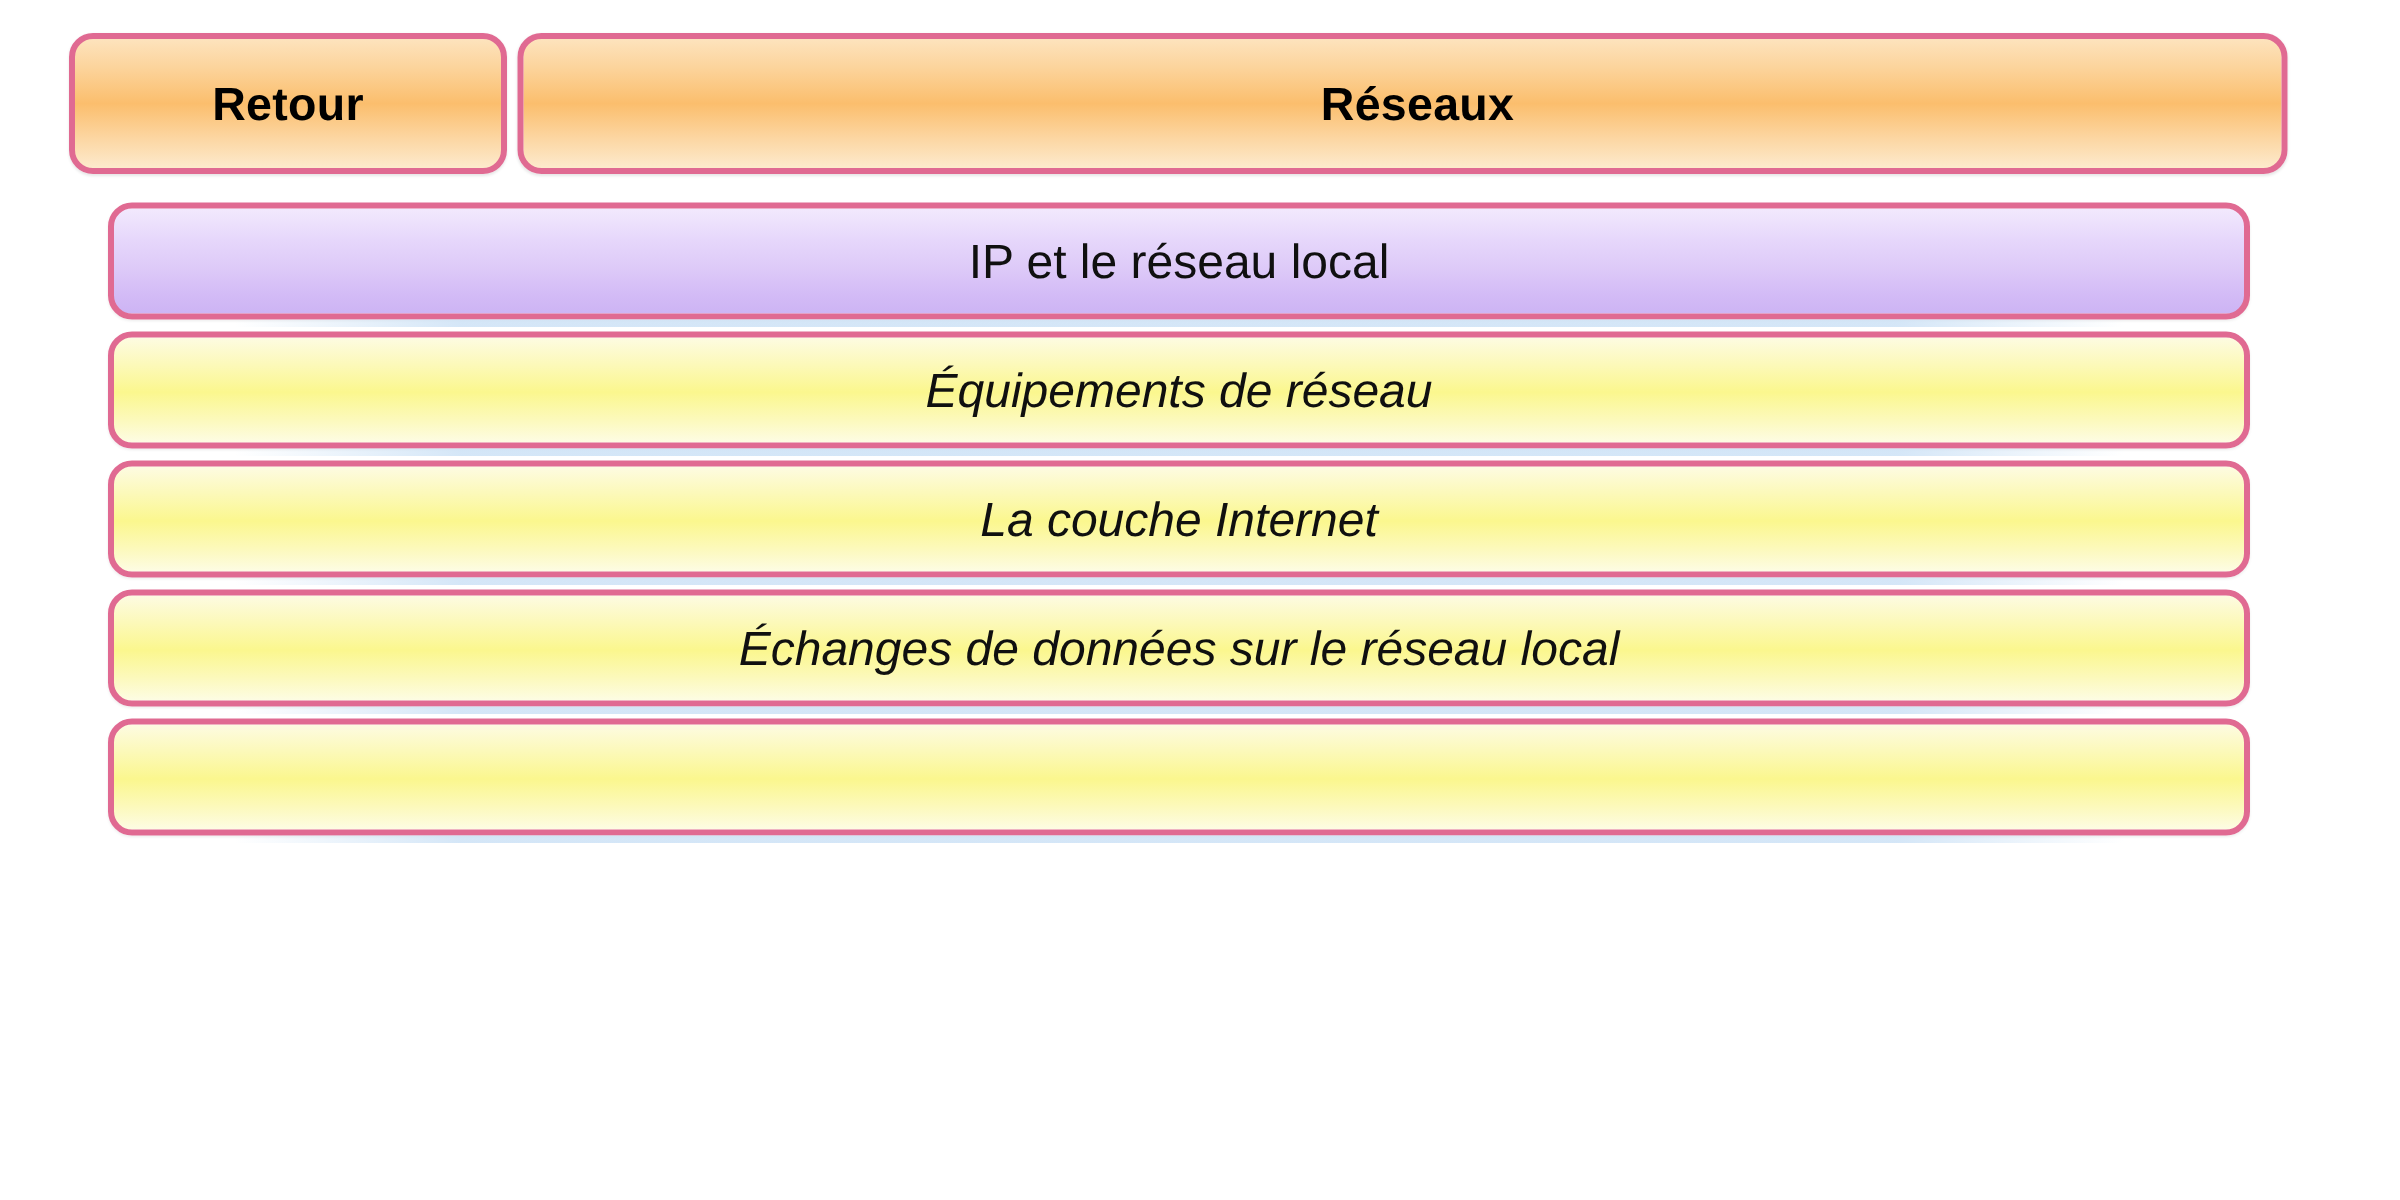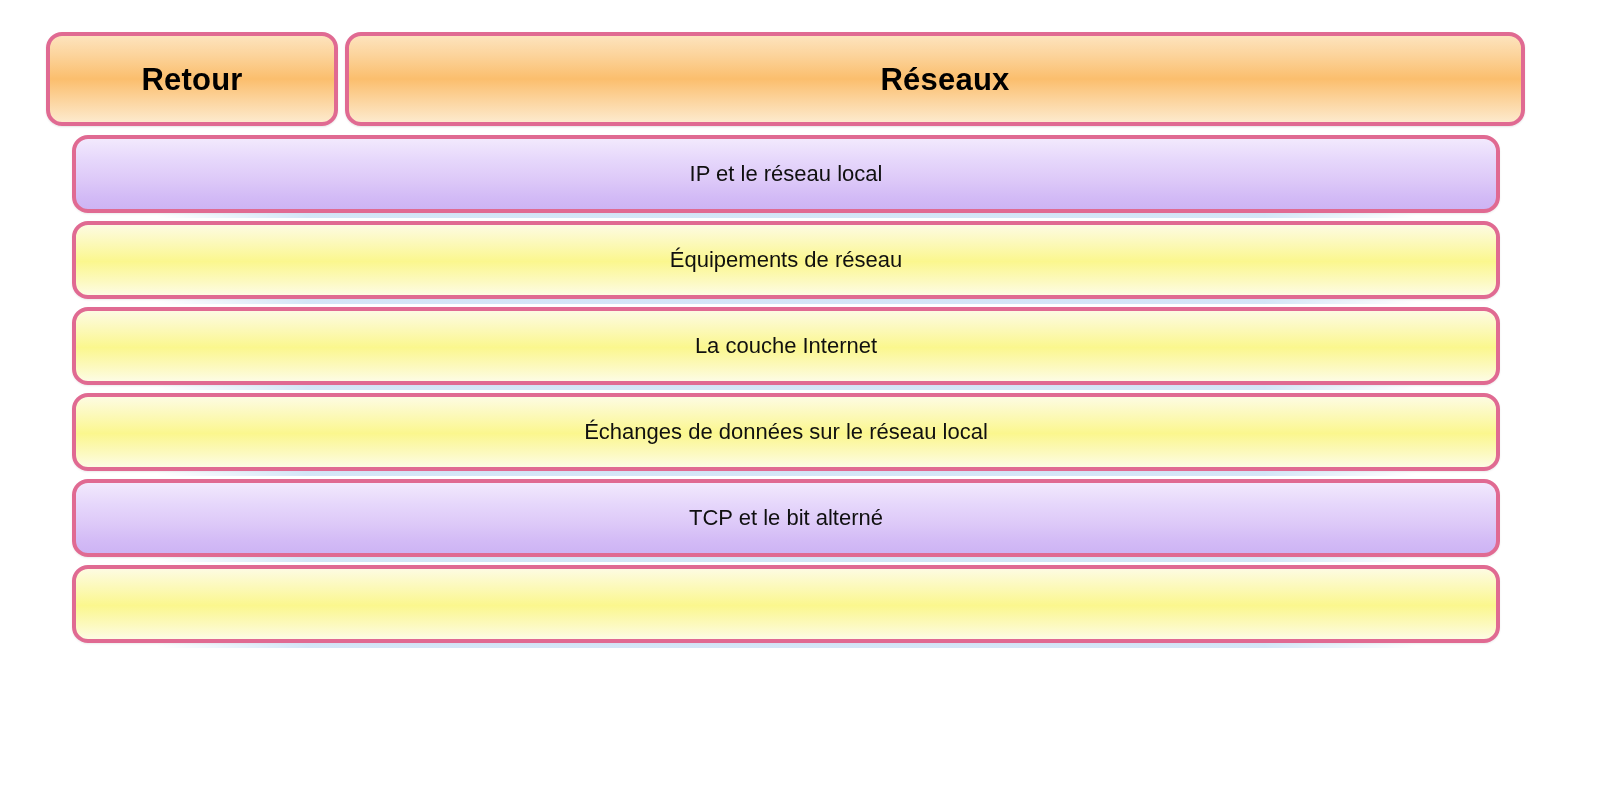--- a/index.html
+++ b/index.html
@@ -19,21 +19,21 @@
     position: relative;
     width: 1600px;
     height: 800px;
     background: #ffffff;
   }
 
   
   .header {
     position: absolute;
     left: 46px;
-    top: 32px;
+    top: 22px;
     width: 1479px;
     height: 94px;
     display: flex;
     align-items: stretch;
     box-sizing: border-box;
   }
 
   .hdr-btn {
     box-sizing: border-box;
     border: 4px solid #e06a92;
@@ -77,21 +77,21 @@
 
   .list-item {
     box-sizing: border-box;
     height: 78px;
     margin-bottom: 8px;
     border: 4px solid #e06a92;
     border-radius: 16px;
     display: flex;
     align-items: center;
     justify-content: center;
-    font-size: 22px;
+    font-size: 32px;
     color: #101010;
     position: relative;
     box-shadow: 0 1px 2px rgba(0,0,0,0.08);
   }
 
   .list-item::after {
     content: "";
     position: absolute;
     left: 80px;
     right: 80px;
@@ -106,20 +106,21 @@
     pointer-events: none;
   }
 
   .item-yellow {
     background: linear-gradient(to bottom,
         #fdfbe2 0%,
         #fcf9b9 26%,
         #fbf78e 52%,
         #fcf9bb 78%,
         #fdfce4 100%);
+    font-style: italic;
   }
 
   .item-purple {
     background: linear-gradient(to bottom,
         #f2e9fd 0%,
         #e6d7fb 30%,
         #ddc9f8 58%,
         #d3bbf6 82%,
         #cdb4f4 100%);
   }
@@ -155,23 +156,20 @@
 
     <div class="list-item item-yellow">
       <span class="item-label">La couche Internet</span>
     </div>
 
     <div class="list-item item-yellow">
       <span class="item-label">Échanges de données sur le réseau local</span>
     </div>
 
 
-    <div class="list-item item-purple">
-      <span class="item-label">TCP et le bit alterné</span>
-    </div>
 
 
     <div class="list-item item-yellow">
       <span class="item-label"></span>
     </div>
 
   </div>
 </div>
 
 </body></html>

